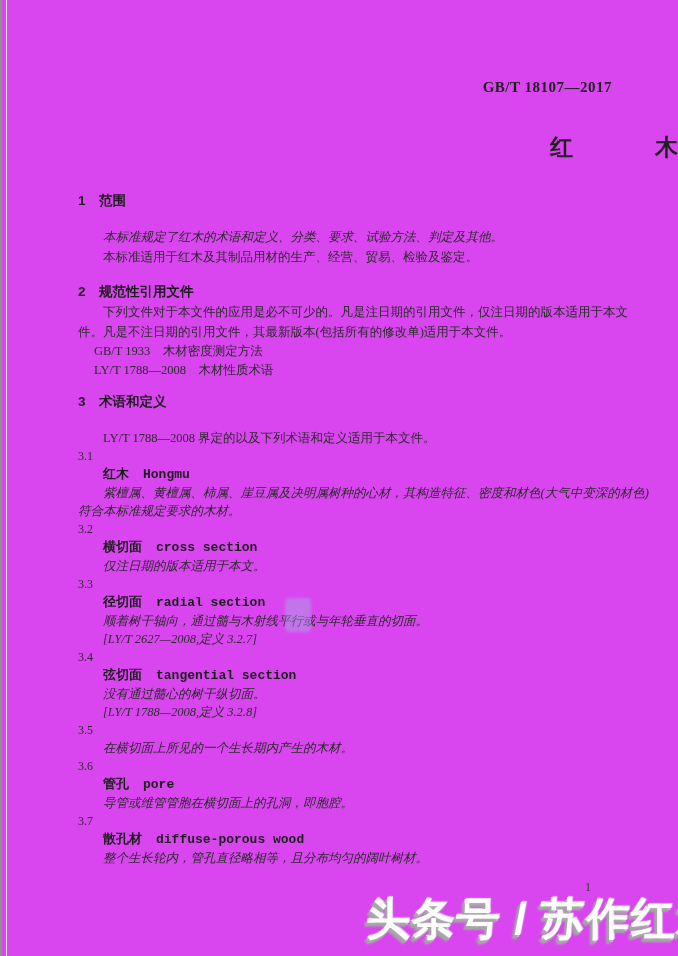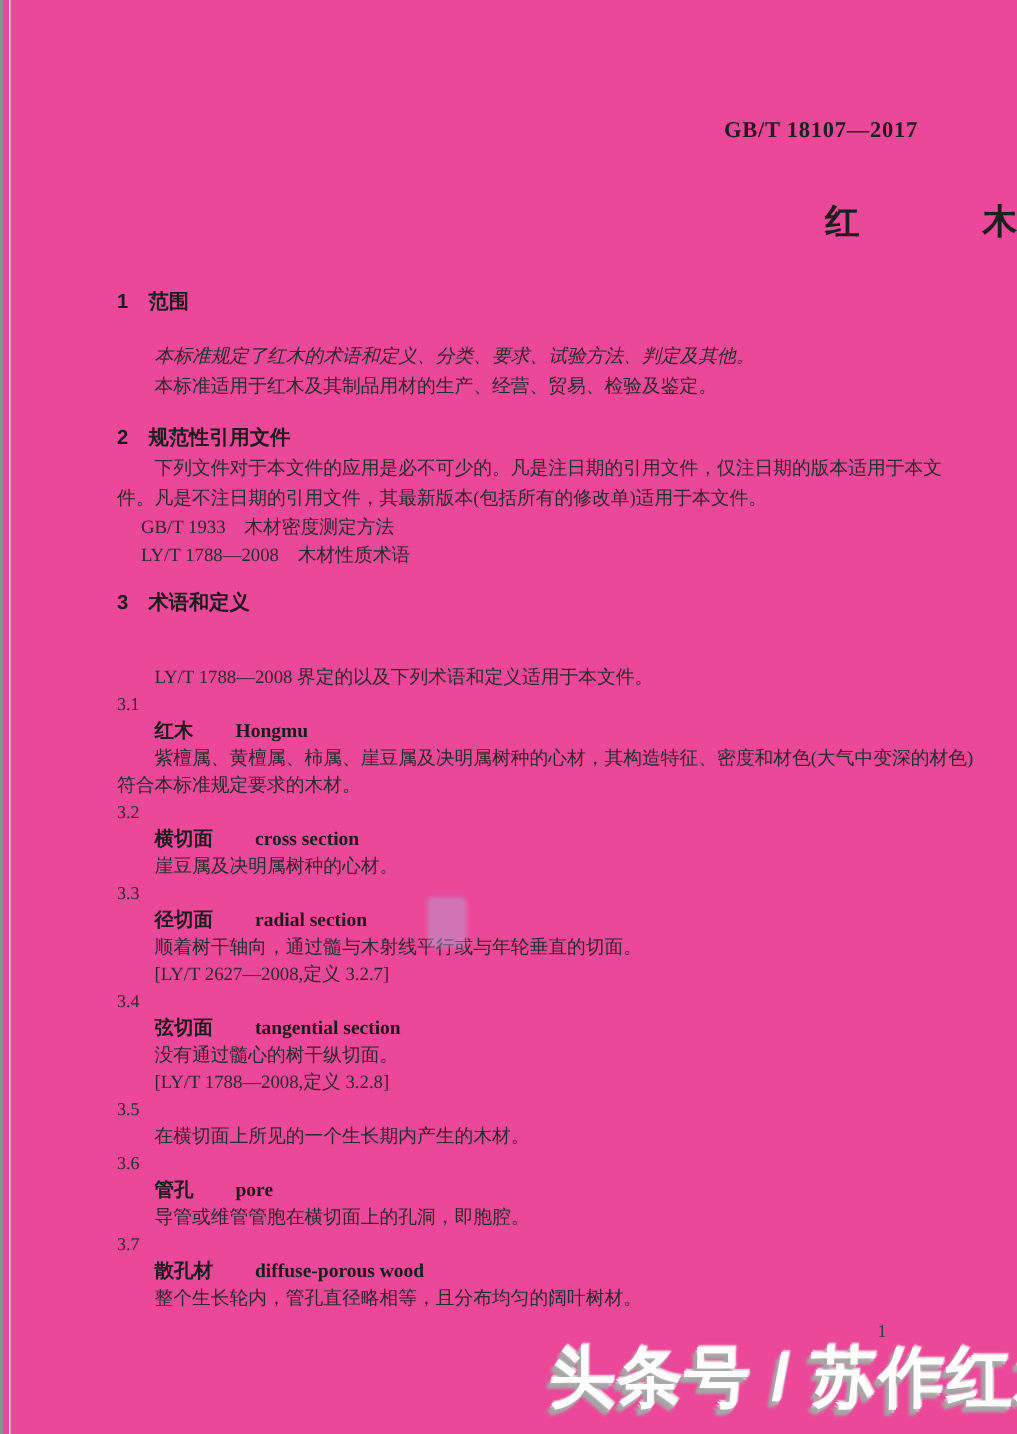--- a/index.html
+++ b/index.html
@@ -4,21 +4,21 @@
 <style>
   html,body{margin:0;padding:0;}
   body{
     width:678px;height:956px;
     background:#ffffff;
     position:relative;
     overflow:hidden;
     font-family:"Liberation Serif", serif;
     color:#2b2b2b;
   }
-  .page{position:absolute;inset:0;background:#ec4899;}
+  .page{position:absolute;inset:0;background:#d946ef;}
   .edge-dark{position:absolute;left:0;top:0;bottom:0;width:2px;background:#8f8f8f;}
   .edge-light{position:absolute;left:6px;top:0;bottom:0;width:1px;background:#e4e4e4;}
 
   .std-code{
     position:absolute;top:79px;right:66px;
     font-family:"Liberation Serif", serif;
     font-weight:bold;font-size:15px;letter-spacing:.5px;color:#1f1f1f;
   }
 
   .title{
@@ -40,31 +40,31 @@
 
   .body-p{
     margin:0;font-size:12.5px;line-height:20px;
     text-indent:25px;white-space:pre-line;
   }
   .mt-p1{margin-top:16px;font-style:italic;}
   .mt-refs-head{margin-top:15px;}
   .mt-refs-p{}
   .ref-line{margin:0 0 0 16px;font-size:12.5px;line-height:19px;}
   .mt-terms-head{margin-top:12px;}
-  .terms-intro{margin-top:30px;line-height:18px;}
+  .terms-intro{margin-top:17px;line-height:18px;}
 
   .term-num{font-size:12px;line-height:18px;}
   .term-head{
     margin-left:25px;line-height:18px;font-weight:bold;font-size:13px;color:#1c1c1c;
   }
-  .term-head .zh{font-family:Liberation Sans, sans-serif;}
-  .term-head .en{font-family:Liberation Serif, serif;margin-left:28px;text-align:center;}
+  .term-head .zh{font-family:Liberation Mono, monospace;}
+  .term-head .en{font-family:Liberation Mono, monospace;margin-left:14px;text-align:center;}
   .term-def{
     margin:0;font-size:12.5px;line-height:18px;
-    text-indent:25px;white-space:pre-line;
+    text-indent:25px;white-space:pre-line;font-style:italic;
   }
 
   .page-num{position:absolute;top:880px;left:585px;font-size:12px;color:#3c3c3c;}
 
   .watermark{
     position:absolute;left:366px;top:897px;
     font-family:"Liberation Sans", sans-serif;
     font-weight:bold;font-size:44px;line-height:1;letter-spacing:1px;
     color:#fdfdfd;white-space:nowrap;
     text-shadow:-3px 4px 2px #a6a6a6, -1px 2px 1px #c9c9c9, 1px -1px 1px #e9e9e9;
@@ -107,21 +107,21 @@
       <div>
         <div class="term-num">3.1</div>
         <div class="term-head"><span class="zh">红木</span><span class="en">Hongmu</span></div>
         <p class="term-def">紫檀属、黄檀属、柿属、崖豆属及决明属树种的心材，其构造特征、密度和材色(大气中变深的材色)
 符合本标准规定要求的木材。</p>
       </div>
 
       <div>
         <div class="term-num">3.2</div>
         <div class="term-head"><span class="zh">横切面</span><span class="en">cross section</span></div>
-        <p class="term-def">崖豆属及决明属树种的心材。</p>
+        <p class="term-def">仅注日期的版本适用于本文。</p>
       </div>
 
       <div>
         <div class="term-num">3.3</div>
         <div class="term-head"><span class="zh">径切面</span><span class="en">radial section</span></div>
         <p class="term-def">顺着树干轴向，通过髓与木射线平行或与年轮垂直的切面。</p>
         <p class="term-def">[LY/T 2627—2008,定义 3.2.7]</p>
       </div>
 
       <div>

